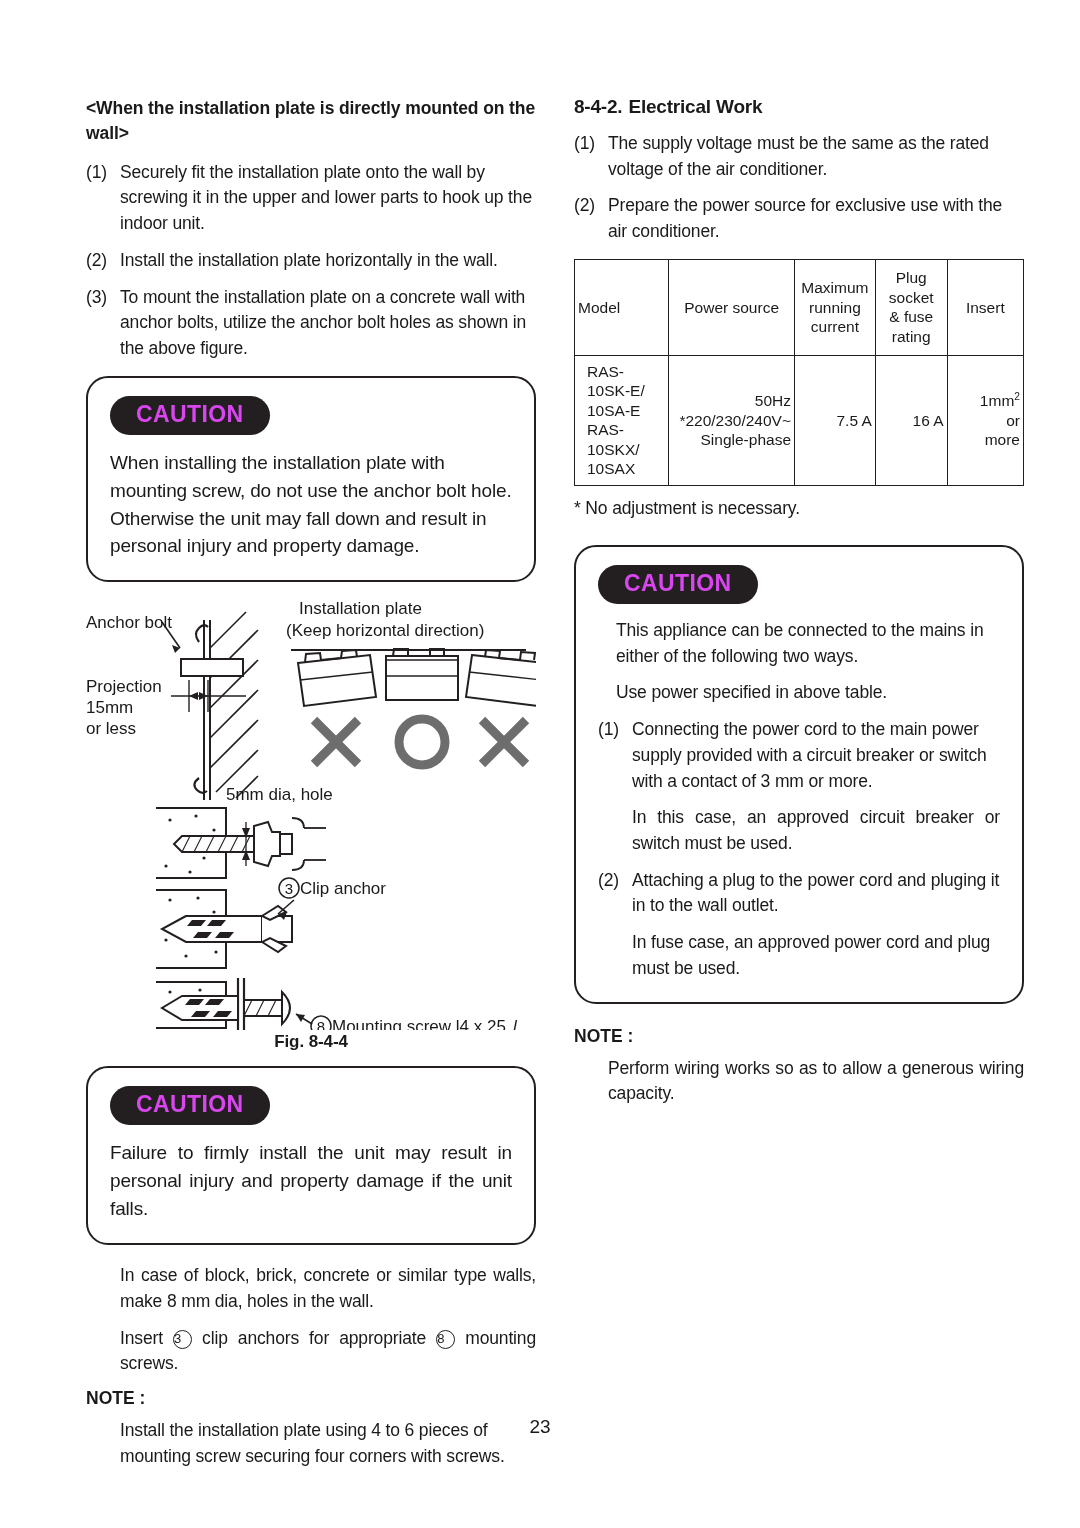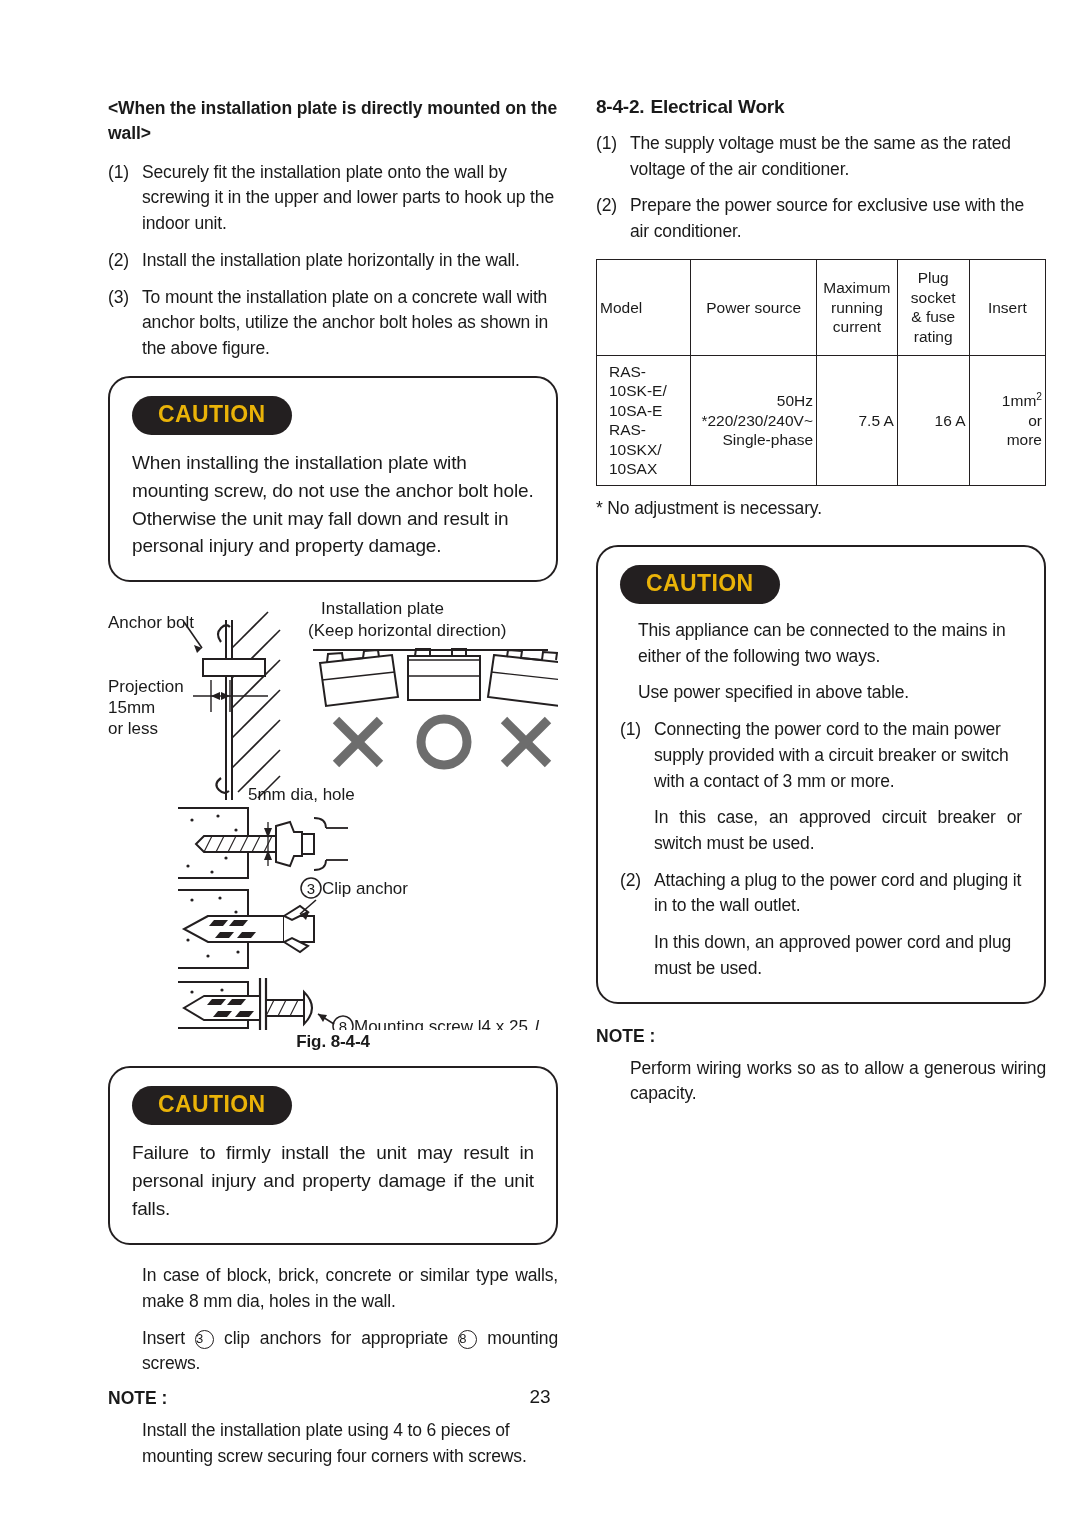--- a/index.html
+++ b/index.html
@@ -11,21 +11,21 @@
     font-family: "Liberation Sans", sans-serif;
     color: #1a1a1a;
     position: relative;
     overflow: hidden;
   }
 
   .page {
     position: relative;
     width: 1080px;
     height: 1528px;
-    padding: 96px 78px 0 108px;
+    padding: 96px 78px 0 86px;
   }
 
   .columns {
     display: flex;
     gap: 38px;
     align-items: flex-start;
   }
   .col-left { width: 450px; flex: 0 0 450px; }
   .col-right { width: 450px; flex: 0 0 450px; }
 
@@ -83,21 +83,21 @@
   
   .caution-box {
     border: 2px solid #231f20;
     border-radius: 22px;
     padding: 18px 22px 20px 22px;
     margin: 14px 0 18px 0;
   }
   .caution-badge {
     display: inline-block;
     background: #231f20;
-    color: #eab308;
+    color: #d946ef;
     font-weight: bold;
     font-size: 23px;
     letter-spacing: 0.4px;
     padding: 5px 26px 7px 26px;
     border-radius: 20px;
     margin-bottom: 14px;
   }
   .caution-box .plain-para:last-child,
   .caution-box .num-item:last-child { margin-bottom: 0; }
 
@@ -157,21 +157,21 @@
     line-height: 16px;
     text-align: center;
     font-size: 13px;
     vertical-align: 1px;
   }
 
   .page-number {
     position: absolute;
     left: 0;
     right: 0;
-    bottom: 120px;
+    bottom: 90px;
     text-align: center;
     font-size: 19px;
   }
 </style>
 </head>
 <body>
 
 <div class="page">
   <div class="columns">
 
@@ -464,21 +464,21 @@
         <div class="num-item">
           <span class="marker"></span>
           <span class="body justify">In this case, an approved circuit breaker or switch must be used.</span>
         </div>
         <div class="num-item">
           <span class="marker">(2)</span>
           <span class="body">Attaching a plug to the power cord and pluging it in to the wall outlet.</span>
         </div>
         <div class="num-item">
           <span class="marker"></span>
-          <span class="body">In this down, an approved power cord and plug must be used.</span>
+          <span class="body">In fuse case, an approved power cord and plug must be used.</span>
         </div>
       </div>
 
       <div class="note-label" style="margin-top:22px;">NOTE :</div>
       <div class="indent-para justify">Perform wiring works so as to allow a generous wiring capacity.</div>
     </div>
   </div>
 
   <div class="page-number">23</div>
 </div>

